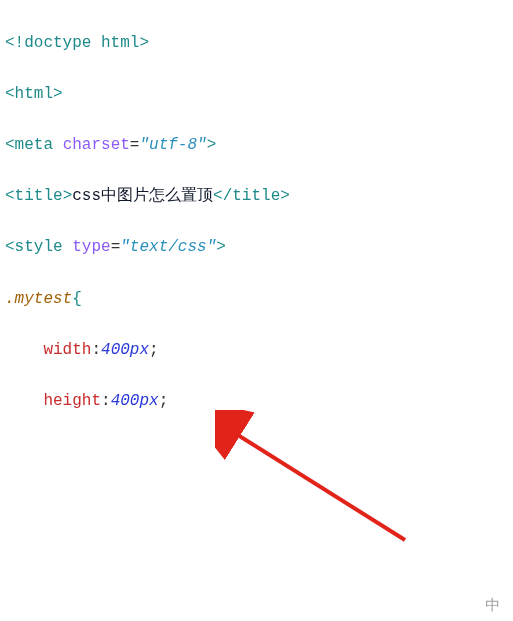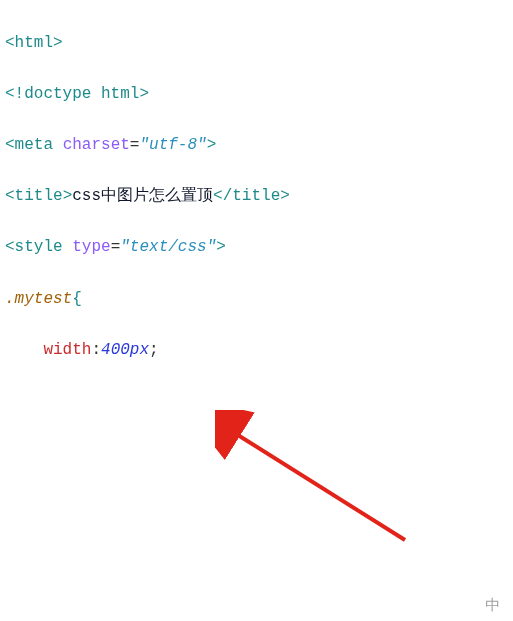--- a/index.html
+++ b/index.html
@@ -51,27 +51,28 @@
     color: #888;
     opacity: 0.8;
   }
   .rel-wrap { position: relative; }
 </style>
 </head>
 <body>
 
 <div class="rel-wrap">
 <div class="code-container">
+<span class="line"><span class="tag">&lt;!</span><span class="tag">doctype html</span><span class="tag">&gt;</span></span>
 <span class="line"><span class="tag">&lt;</span><span class="tag">html</span><span class="tag">&gt;</span></span>
-<span class="line"><span class="tag">&lt;!</span><span class="tag">doctype html</span><span class="tag">&gt;</span></span>
 <span class="line"><span class="tag">&lt;</span><span class="tag">meta</span><span> </span><span class="attr-name">charset</span><span class="punct">=</span><span class="attr-value">"utf-8"</span><span class="tag">&gt;</span></span>
 <span class="line"><span class="tag">&lt;</span><span class="tag">title</span><span class="tag">&gt;</span><span class="text-content">css中图片怎么置顶</span><span class="tag">&lt;/</span><span class="tag">title</span><span class="tag">&gt;</span></span>
 <span class="line"><span class="tag">&lt;</span><span class="tag">style</span><span> </span><span class="attr-name">type</span><span class="punct">=</span><span class="attr-value">"text/css"</span><span class="tag">&gt;</span></span>
 <span class="line"><span class="css-selector">.mytest</span><span class="tag">{</span></span>
 <span class="line"><span>    </span><span class="css-prop">width</span><span class="punct">:</span><span class="css-value-ital">400px</span><span class="punct">;</span></span>
+<span class="line"><span>    </span><span class="css-prop">height</span><span class="punct">:</span><span class="css-value-ital">400px</span><span class="punct">;</span></span>
 
 
 
 
 
 
 
 
 
 

